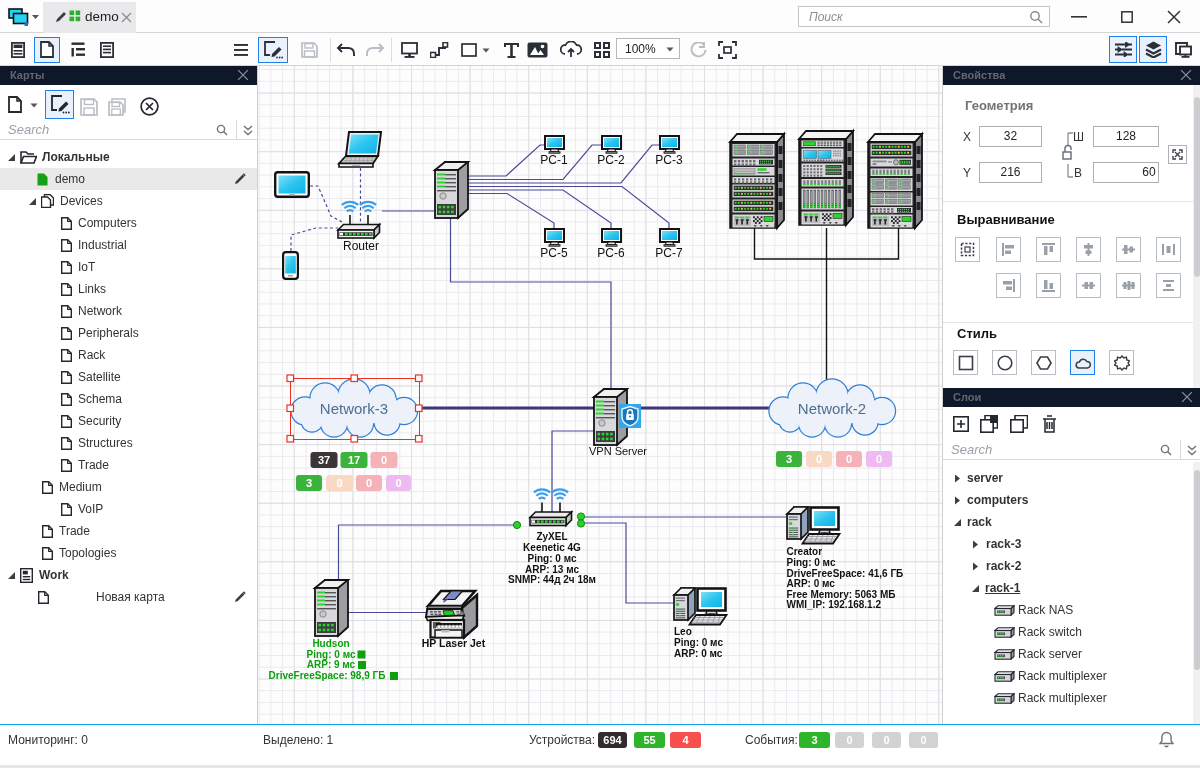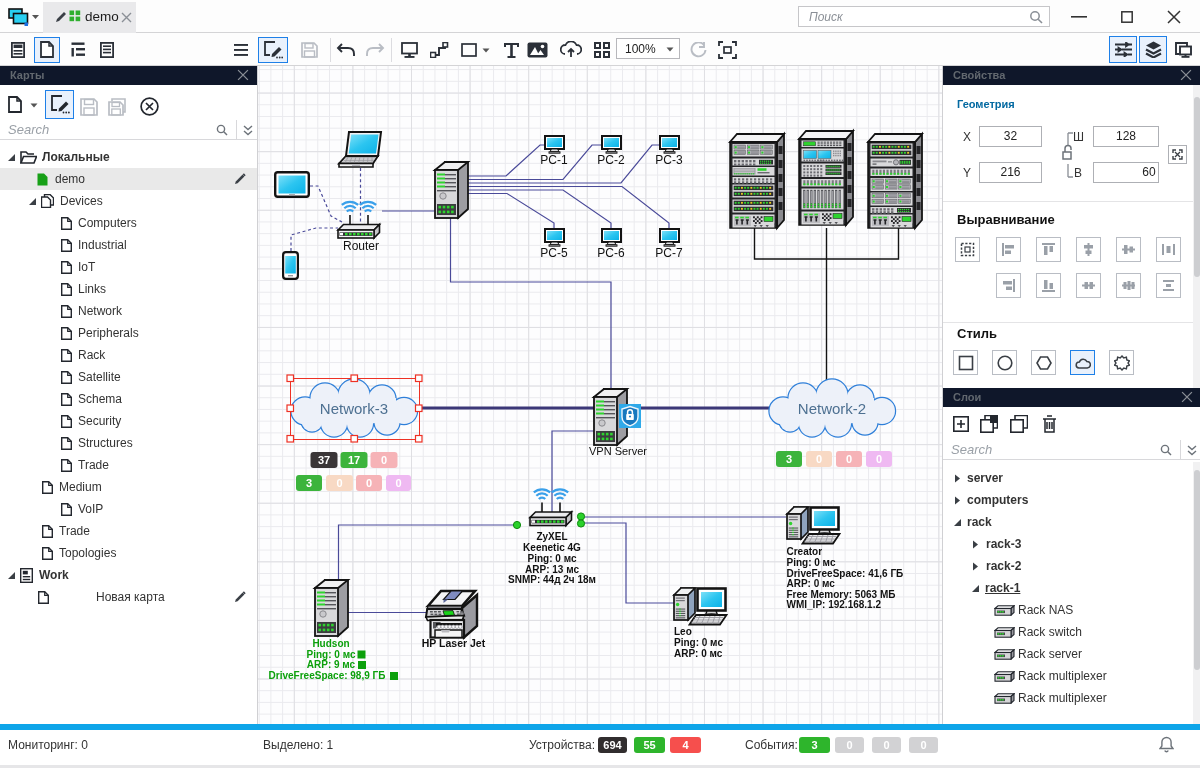--- a/index.html
+++ b/index.html
@@ -4,21 +4,21 @@
 <style>
 html,body{margin:0;padding:0;width:1200px;height:768px;overflow:hidden;
  font-family:"Liberation Sans",sans-serif;background:#fff;}
 *{box-sizing:border-box;}
 .abs{position:absolute;}
 #titlebar{position:absolute;left:0;top:0;width:1200px;height:33px;background:#fdfdfd;border-bottom:1px solid #d4d4d6;}
 #toolbar{position:absolute;left:0;top:33px;width:1200px;height:33px;background:#fdfdfd;border-bottom:1px solid #d4d4d6;}
 #leftpanel{position:absolute;left:0;top:66px;width:258px;height:670px;background:#fff;border-right:1px solid #d0d0d3;}
 #canvasarea{position:absolute;left:258px;top:66px;width:684px;height:670px;background:#fdfdfe;background-image:linear-gradient(to right, #dfdfe3 1px, transparent 1px),linear-gradient(to bottom, #dfdfe3 1px, transparent 1px),linear-gradient(to right, #eaeaee 1px, transparent 1px),linear-gradient(to bottom, #eaeaee 1px, transparent 1px);background-size:58.6px 58.6px,58.6px 58.6px,11.72px 11.72px,11.72px 11.72px;background-position:35.8px 0px,0px 26.6px,0.7px 0px,0px 3.1px;}
 #rightpanel{position:absolute;left:942px;top:66px;width:258px;height:670px;background:#fff;border-left:1px solid #d0d0d3;}
-#statusbar{position:absolute;left:0;top:724px;width:1200px;height:37px;background:#fff;border-top:6px solid #0ea5e9;}
+#statusbar{position:absolute;left:0;top:724px;width:1200px;height:37px;background:#fff;border-top:1px solid #0ea5e9;}
 #bottomstrip{position:absolute;left:0;top:765px;width:1200px;height:3px;background:#e6e6e8;}
 .phead{height:19px;background:#0f172a;color:#62686f;font-size:11px;font-weight:bold;line-height:19px;padding-left:10px;position:relative;}
 .phx{position:absolute;right:8px;top:3px;width:12px;height:12px;color:#8a8f96;font-size:14px;line-height:12px;font-weight:normal;}
 .searchrow{position:absolute;background:#fff;height:20px;border-bottom:1px solid #d8d8db;color:#9aa0a7;font-style:italic;font-size:13px;}
 .srchtxt{position:absolute;left:8px;top:2px;}
 .blubtn{position:absolute;border:1px solid #1e80e8;background:#e9f1fc;}
 .trow{height:22px;display:flex;align-items:center;font-size:12px;color:#333;}
 .badge{position:absolute;height:16px;border-radius:3px;color:#fff;font-size:11px;font-weight:bold;text-align:center;line-height:16px;}
 svg{display:block;}
 </style>
@@ -1318,21 +1318,21 @@
       <text x="528.5" y="510.5" font-size="10" fill="#111" text-anchor="start" font-weight="bold">DriveFreeSpace: 41,6 ГБ</text>
       <text x="528.5" y="521" font-size="10" fill="#111" text-anchor="start" font-weight="bold">ARP: 0 мс</text>
       <text x="528.5" y="531.5" font-size="10" fill="#111" text-anchor="start" font-weight="bold">Free Memory: 5063 МБ</text>
       <text x="528.5" y="542" font-size="10" fill="#111" text-anchor="start" font-weight="bold">WMI_IP: 192.168.1.2</text>
     </svg>
   </div>
 <div id="rightpanel">
  <div class="phead">Свойства<svg class="phx" width="11" height="11" viewBox="0 0 11 11">
         <path d="M1,1 L10,10 M10,1 L1,10" stroke="#8a8f96" stroke-width="1.2"></path>
       </svg></div>
- <div class="abs" style="left:14px;top:32px;font-size:11px;font-weight:bold;color:#0369a1;">Геометрия</div>
+ <div class="abs" style="left:22px;top:32px;font-size:13px;font-weight:bold;color:#737373;">Геометрия</div>
  <div class="abs" style="left:20px;top:64px;font-size:12px;color:#333;">X</div>
  <div class="abs" style="left:36px;top:60px;width:63px;height:21px;border:1px solid #aeb0b5;background:#fff;text-align:center;font-size:12px;color:#222;line-height:19px;">32</div>
  <div class="abs" style="left:130px;top:64px;font-size:12px;color:#333;">Ш</div>
  <div class="abs" style="left:150px;top:60px;width:66px;height:21px;border:1px solid #aeb0b5;background:#fff;text-align:center;font-size:12px;color:#222;line-height:19px;">128</div>
  <div class="abs" style="left:20px;top:100px;font-size:12px;color:#333;">Y</div>
  <div class="abs" style="left:36px;top:96px;width:63px;height:21px;border:1px solid #aeb0b5;background:#fff;text-align:center;font-size:12px;color:#222;line-height:19px;">216</div>
  <div class="abs" style="left:131px;top:100px;font-size:12px;color:#333;">В</div>
  <div class="abs" style="left:150px;top:96px;width:66px;height:21px;border:1px solid #aeb0b5;background:#fff;text-align:center;font-size:12px;color:#222;line-height:19px;padding-left:46px;">60</div>
  <svg class="abs" style="left:117px;top:66px" width="14" height="46" viewBox="0 0 14 46">
       <path d="M13,1 L8,1 M8,1 L8,14 M8,32 L8,45 M8,45 L13,45" fill="none" stroke="#8a8f96" stroke-width="1.3"></path>

